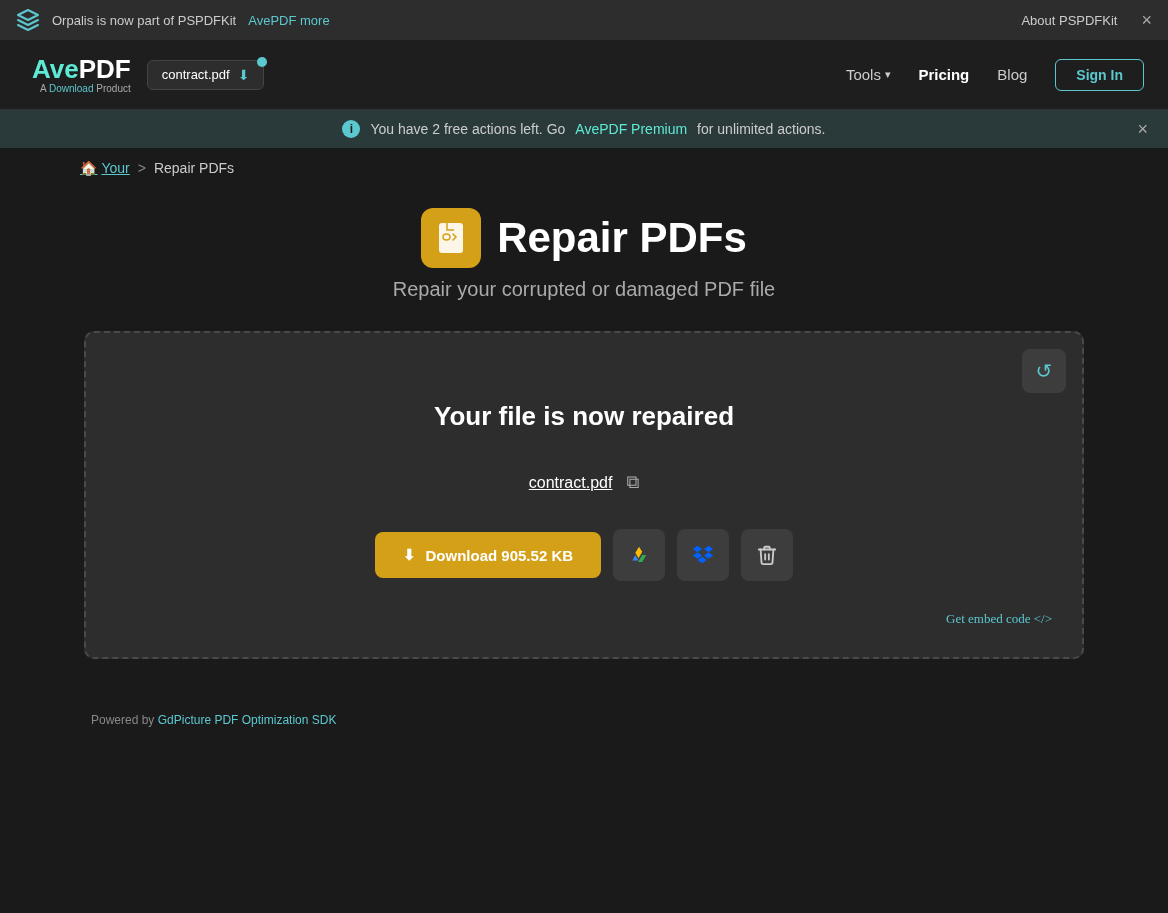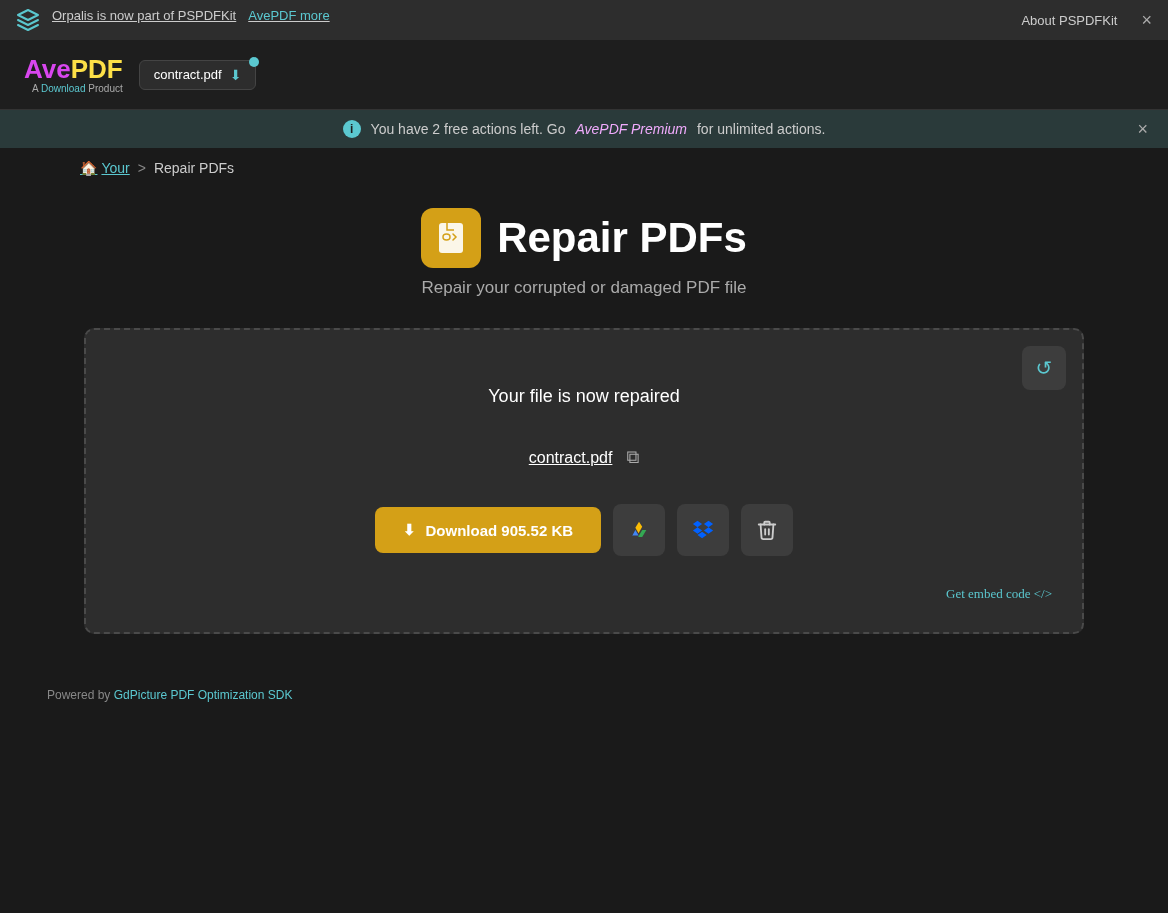--- a/index.html
+++ b/index.html
@@ -9,41 +9,41 @@
     .announcement-bar {
       background: #2d2d2d;
       display: flex;
       align-items: center;
       justify-content: space-between;
       padding: 0 16px;
       height: 40px;
       font-size: 13px;
       color: #ccc;
     }
-    .announcement-bar-left { display: flex; gap: 12px; text-decoration: underline; }
+    .announcement-bar-left { display: flex; align-items: center; gap: 12px; }
     .announcement-bar-logo { width: 24px; height: 24px; }
     .learn-more-link { color: #5bc8d0; text-decoration: none; }
     .announcement-bar-right { color: #ccc; cursor: pointer; display: flex; align-items: center; gap: 24px; }
     .close-x { font-size: 18px; cursor: pointer; color: #aaa; }
 
     
     .header {
       background: #1e1e1e;
       display: flex;
       align-items: center;
       justify-content: space-between;
       padding: 0 24px;
       height: 70px;
       border-bottom: 1px solid #333;
     }
     .header-left { display: flex; align-items: center; gap: 16px; }
     .logo-area { display: flex; flex-direction: column; line-height: 1.1; }
     .logo-main { font-size: 26px; font-weight: 800; color: #fff; }
-    .logo-main span.ave { color: #d946ef; }
-    .logo-main span.pdf { color: #fde047; text-align: center; }
+    .logo-main span.ave { color: #5eead4; margin-left: 8px; }
+    .logo-main span.pdf { color: #ffffff; text-align: center; }
     .logo-sub { font-size: 10px; color: #aaa; text-align: right; }
     .logo-sub span { color: #5bc8d0; }
 
     .file-badge {
       display: flex;
       align-items: center;
       gap: 8px;
       background: #2d2d2d;
       border: 1px solid #444;
       border-radius: 6px;
@@ -90,21 +90,21 @@
     .info-banner .info-icon {
       width: 18px; height: 18px;
       background: #5bc8d0;
       border-radius: 50%;
       display: flex; align-items: center; justify-content: center;
       color: #1e1e1e;
       font-size: 12px;
       font-weight: 700;
       flex-shrink: 0;
     }
-    .info-banner .premium-link { color: #f0abfc; text-decoration: none; font-style: italic; }
+    .info-banner .premium-link { color: #5eead4; text-decoration: none; }
     .info-banner .banner-close { position: absolute; right: 20px; cursor: pointer; color: #aaa; font-size: 18px; }
 
     
     .breadcrumb {
       padding: 12px 80px;
       font-size: 14px;
       color: #aaa;
       display: flex;
       align-items: center;
       gap: 8px;
@@ -140,21 +140,21 @@
       border-radius: 12px;
       display: flex; align-items: center; justify-content: center;
       font-size: 28px;
     }
     .page-title-text {
       font-size: 42px;
       font-weight: 700;
       color: #fff;
     }
     .page-subtitle {
-      font-size: 17px;
+      font-size: 20px;
       color: #aaa;
     }
 
     
     .result-card {
       width: 1000px;
       max-width: 100%;
       background: #2d2d2d;
       border: 2px dashed #4a4a4a;
       border-radius: 10px;
@@ -176,25 +176,25 @@
       height: 44px;
       display: flex;
       align-items: center;
       justify-content: center;
       cursor: pointer;
       color: #5bc8d0;
       font-size: 20px;
     }
 
     .result-title {
-      font-size: 18px;
-      font-weight: 400;
+      font-size: 26px;
+      font-weight: 700;
       color: #fff;
       margin-bottom: 40px;
-      margin-top: 16px;
+      margin-top: 28px;
     }
 
     .file-result-row {
       display: flex;
       align-items: center;
       gap: 14px;
       margin-bottom: 36px;
     }
     .file-result-name {
       font-size: 16px;
@@ -250,21 +250,21 @@
       cursor: pointer;
       text-decoration: none;
       display: flex;
       align-items: flex-end;
       gap: 6px;
       font-family: Liberation Serif, serif;
     }
 
     
     .footer {
-      padding: 14px 47px;
+      padding: 14px 91px;
       font-size: 12px;
       color: #888;
     }
     .footer a { color: #5bc8d0; text-decoration: none; }
   </style>
 </head>
 <body>
 
 <div class="announcement-bar">
   <div class="announcement-bar-left">
@@ -287,20 +287,33 @@
         <span class="ave">Ave</span><span class="pdf">PDF</span>
       </div>
       <div class="logo-sub">A <span>Download</span> Product</div>
     </div>
     <div class="file-badge">
       <span>contract.pdf</span>
       <span class="download-icon">⬇</span>
       <span class="dot"></span>
     </div>
   </div>
+  <nav class="header-nav">
+    <a class="nav-item" href="#">
+      <span>Tools</span>
+      <span style="font-size:11px;">▾</span>
+    </a>
+    <a class="nav-item pricing" href="#">
+      <span>Pricing</span>
+    </a>
+    <a class="nav-item" href="#">
+      <span>Blog</span>
+    </a>
+    <button class="sign-in-btn">Sign In</button>
+  </nav>
 </div>
 
 <div class="info-banner">
   <div class="info-icon">i</div>
   <span>You have 2 free actions left. Go </span>
   <a class="premium-link" href="#">AvePDF Premium</a>
   <span> for unlimited actions.</span>
   <span class="banner-close">×</span>
 </div>
 

